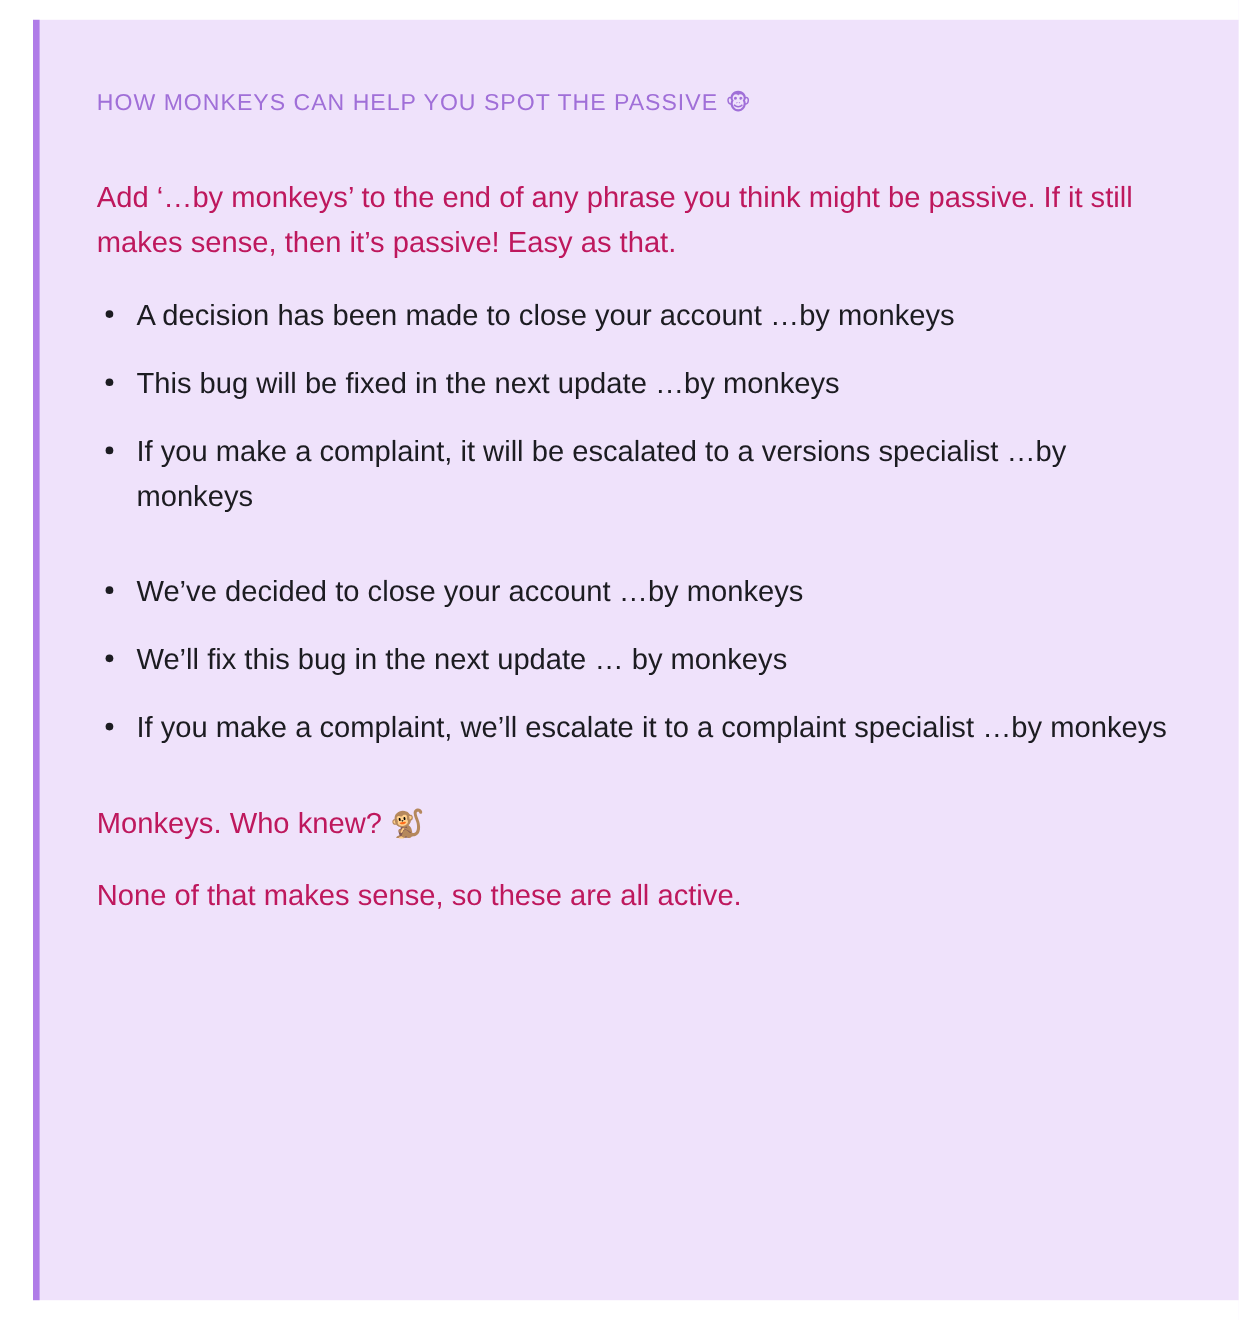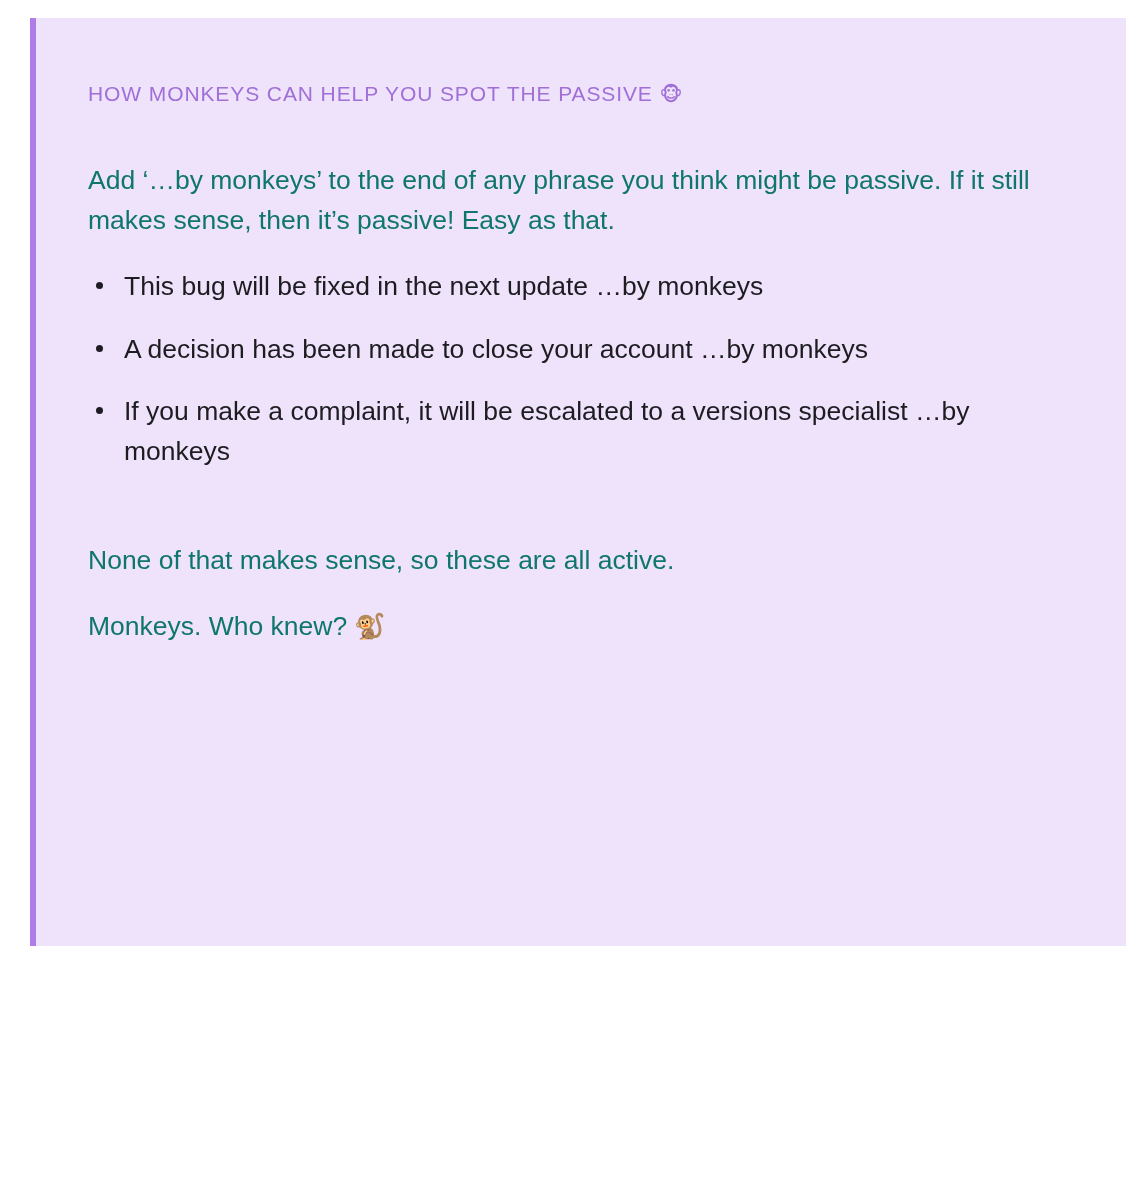--- a/index.html
+++ b/index.html
@@ -12,42 +12,42 @@
     height: 1200px;
     font-family: "Liberation Sans", sans-serif;
     -webkit-font-smoothing: antialiased;
   }
 
   .callout {
     position: absolute;
     left: 30px;
     top: 18px;
     width: 1096px;
-    height: 928px;
+    height: 1164px;
     background: #efe2fb;
     border-left: 6px solid #b07ce8;
     box-sizing: border-box;
     overflow: hidden;
   }
 
   .callout-inner {
     padding: 62px 56px 40px 52px;
   }
 
   .callout-title {
     color: #a06fd8;
     font-size: 21px;
     letter-spacing: 0.9px;
     font-weight: 400;
     margin: 0 0 52px 0;
     line-height: 1.3;
   }
 
   .para {
-    color: #0f766e;
+    color: #be185d;
     font-size: 26.5px;
     line-height: 1.52;
     margin: 0 0 26px 0;
     font-weight: 400;
   }
 
   ul.bullets {
     list-style: none;
     margin: 0 0 24px 0;
     padding: 0;
@@ -90,32 +90,37 @@
   <div class="callout-inner">
 
     <h2 class="callout-title">
       <span>HOW MONKEYS CAN HELP YOU SPOT THE PASSIVE</span>
       <span class="emoji">🐵</span>
     </h2>
 
     <p class="para">Add ‘…by monkeys’ to the end of any phrase you think might be passive. If it still makes sense, then it’s passive! Easy as that.</p>
 
     <ul class="bullets">
+      <li>A decision has been made to close your account …by monkeys</li>
       <li>This bug will be fixed in the next update …by monkeys</li>
-      <li>A decision has been made to close your account …by monkeys</li>
       <li>If you make a complaint, it will be escalated to a versions specialist …by monkeys</li>
     </ul>
 
     <div class="spacer-after-list"></div>
 
 
+    <ul class="bullets">
+      <li>We’ve decided to close your account …by monkeys</li>
+      <li>We’ll fix this bug in the next update … by monkeys</li>
+      <li>If you make a complaint, we’ll escalate it to a complaint specialist …by monkeys</li>
+    </ul>
 
     <div class="spacer-after-list"></div>
-
-    <p class="para">None of that makes sense, so these are all active.</p>
 
     <p class="para">
       <span>Monkeys. Who knew?</span>
       <span class="emoji">🐒</span>
     </p>
 
+    <p class="para">None of that makes sense, so these are all active.</p>
+
   </div>
 </div>
 
 </body></html>

